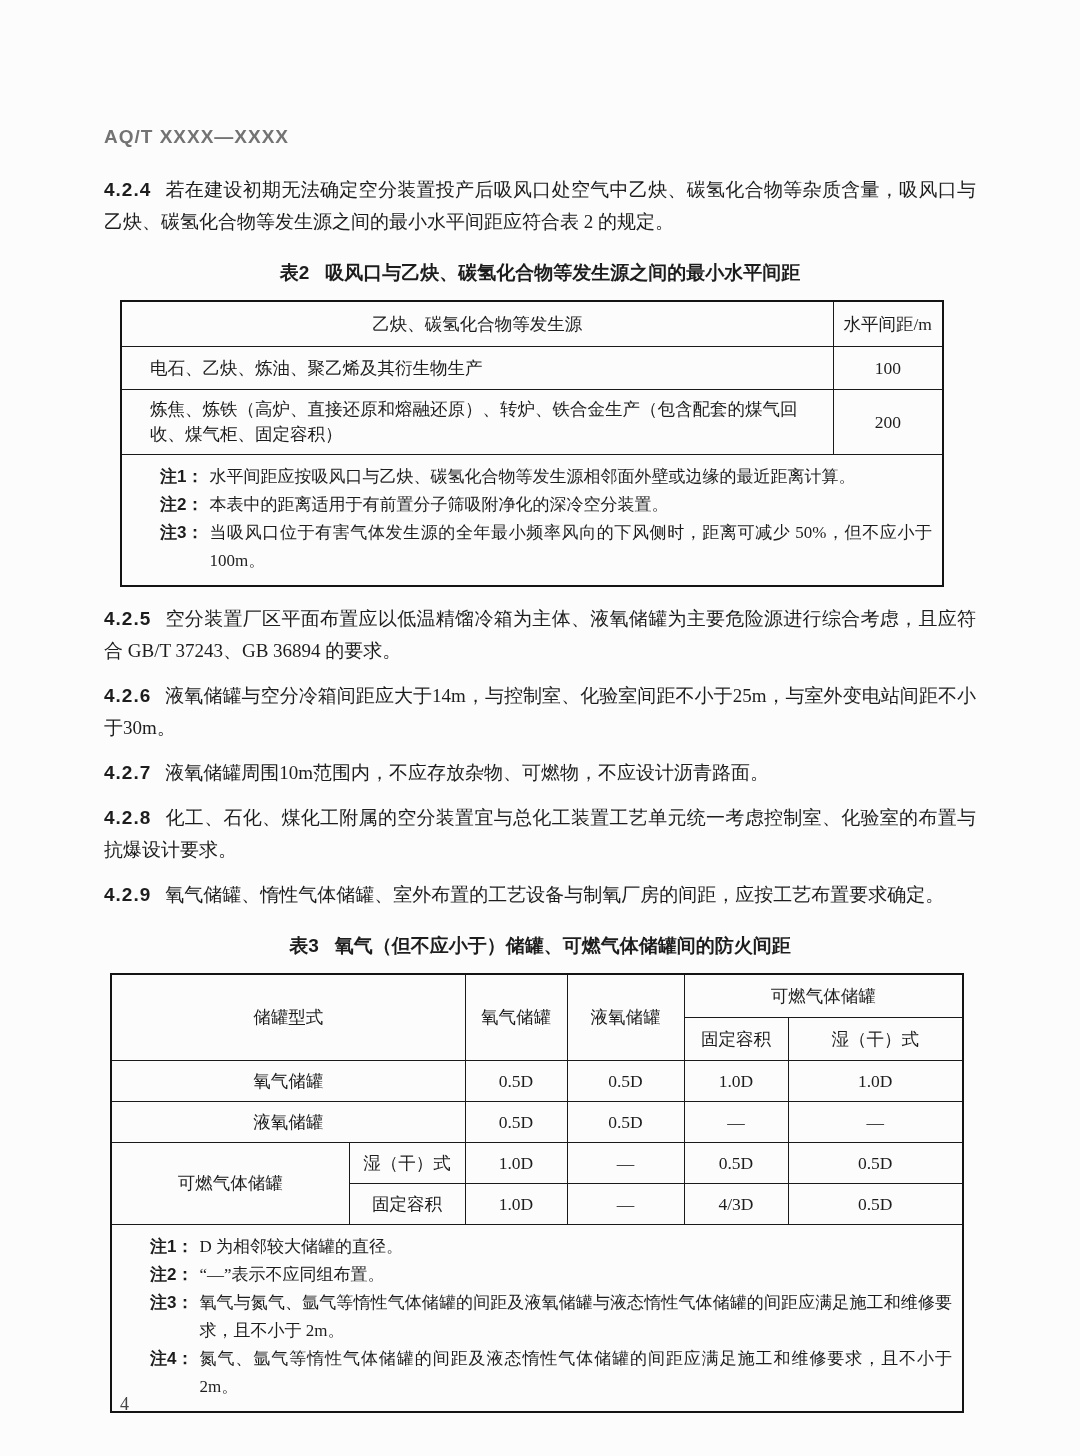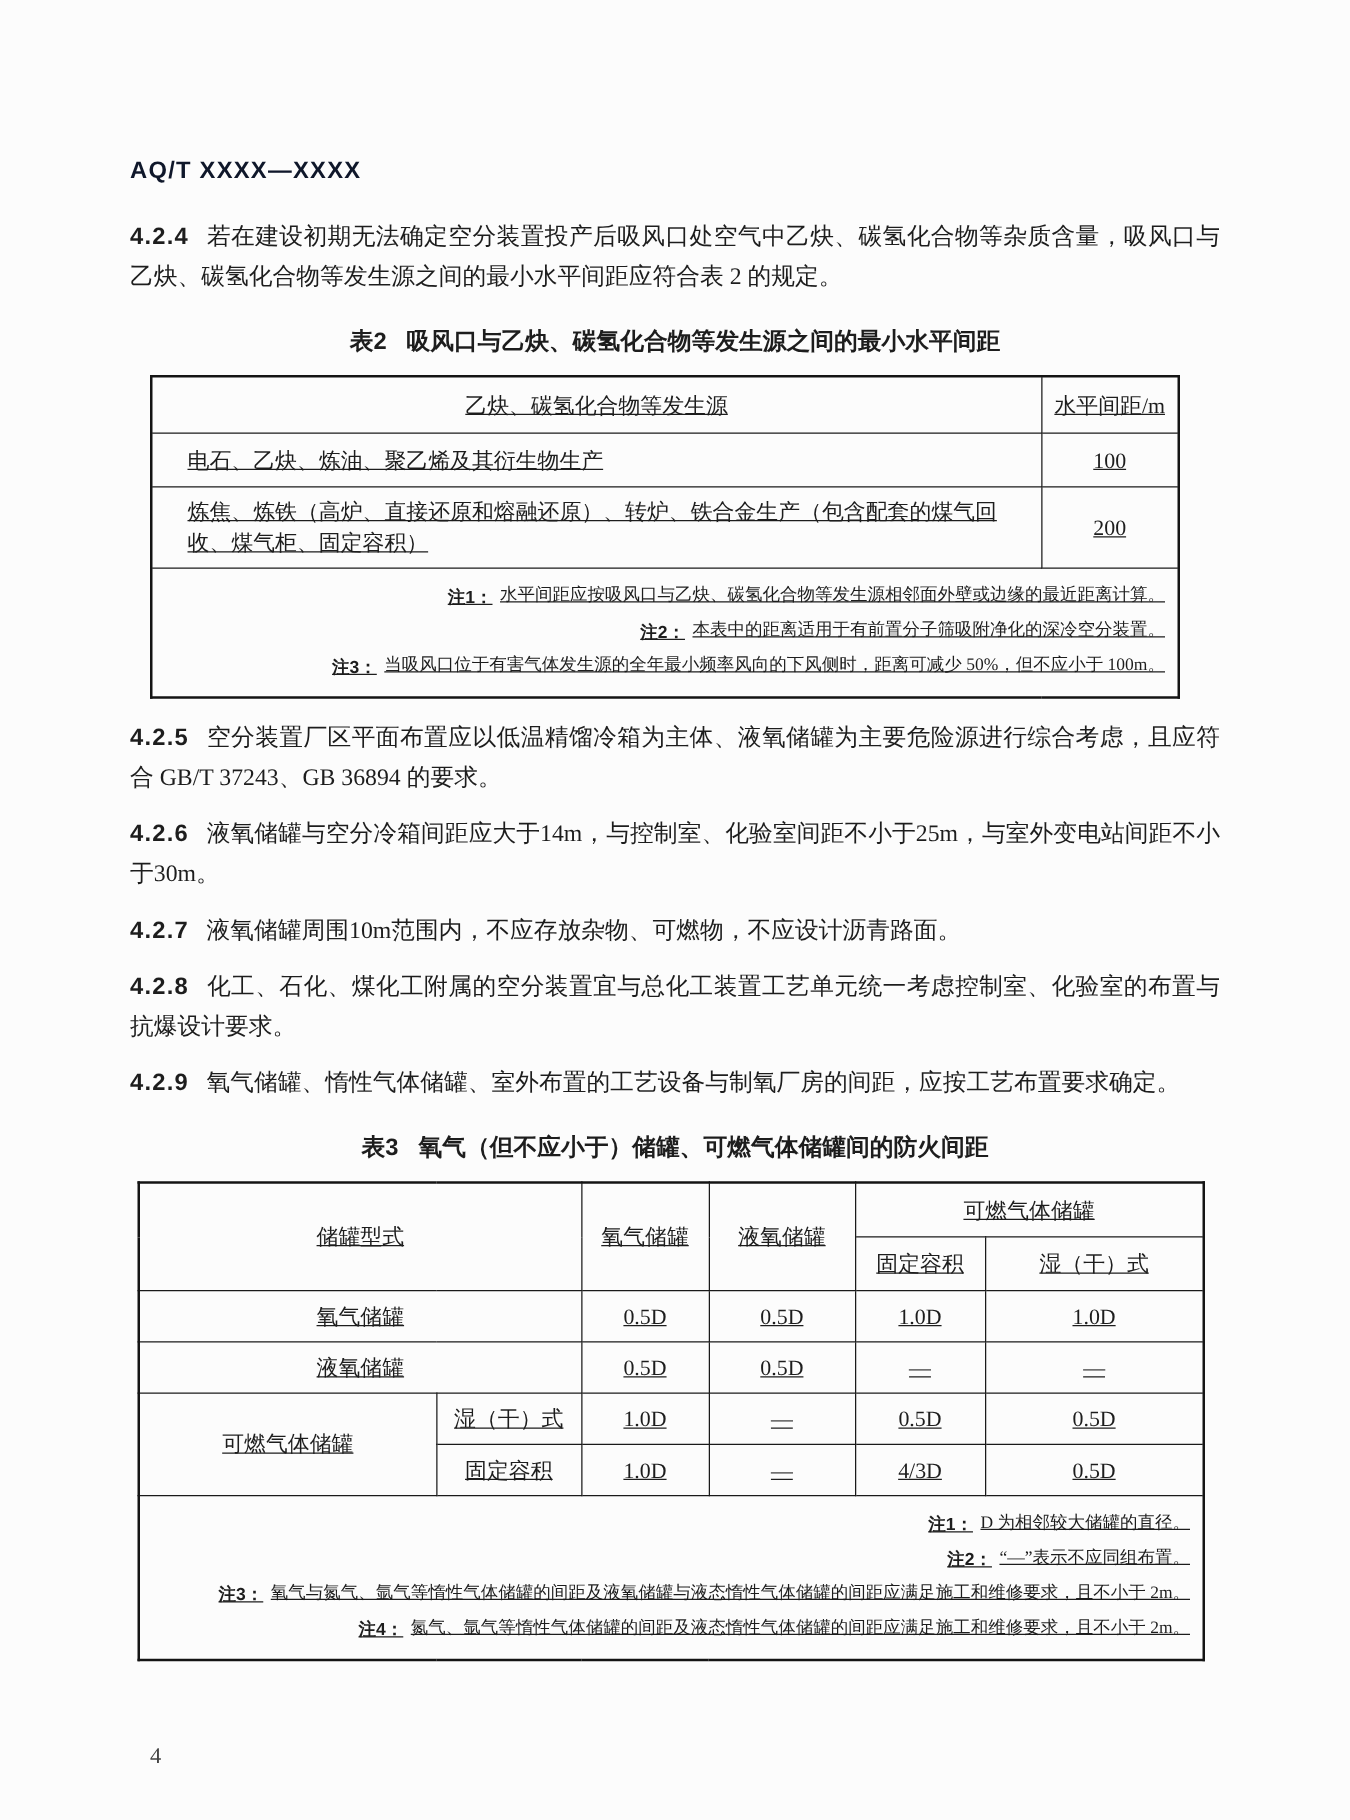--- a/index.html
+++ b/index.html
@@ -12,21 +12,21 @@
     font-family:"Liberation Serif","DejaVu Serif",serif;
     box-sizing:border-box;
     padding:126px 104px 0 104px;
     overflow:hidden;
   }
   .doc-header{
     font-family:"Liberation Sans","DejaVu Sans",sans-serif;
     font-weight:700;
     font-size:19px;
     letter-spacing:1px;
-    color:#0f172a;
+    color:#737373;
   }
   .clause{
     font-size:19px;
     line-height:32px;
     text-align:justify;
     margin:13px 0;
   }
   .clause-num{
     font-family:"Liberation Sans","DejaVu Sans",sans-serif;
     font-weight:700;
@@ -47,33 +47,31 @@
     font-size:17.5px;
     color:#1d1d1d;
   }
   th,td{
     border:1.6px solid #1a1a1a;
     text-align:center;
     vertical-align:middle;
     padding:4px 8px;
     font-weight:normal;
     line-height:25px;
-    text-decoration:underline;
   }
   table{border:2.5px solid #141414;}
   .t2{width:822px;margin-left:16px;}
   .t3{width:852px;margin-left:6px;}
   .cell-left{text-align:left;padding-left:28px;}
   .notes-cell{padding:8px 10px 10px 38px;}
   .note-line{
     display:flex;
     text-align:left;
-    font-size:14px;
+    font-size:17px;
     line-height:28px;
-    justify-content:flex-end;
   }
   .note-label{
     flex:none;
     font-family:"Liberation Sans","DejaVu Sans",sans-serif;
     font-weight:700;
     margin-right:6px;
     white-space:nowrap;
   }
   .note-text{text-align:justify;}
   .page-number{

